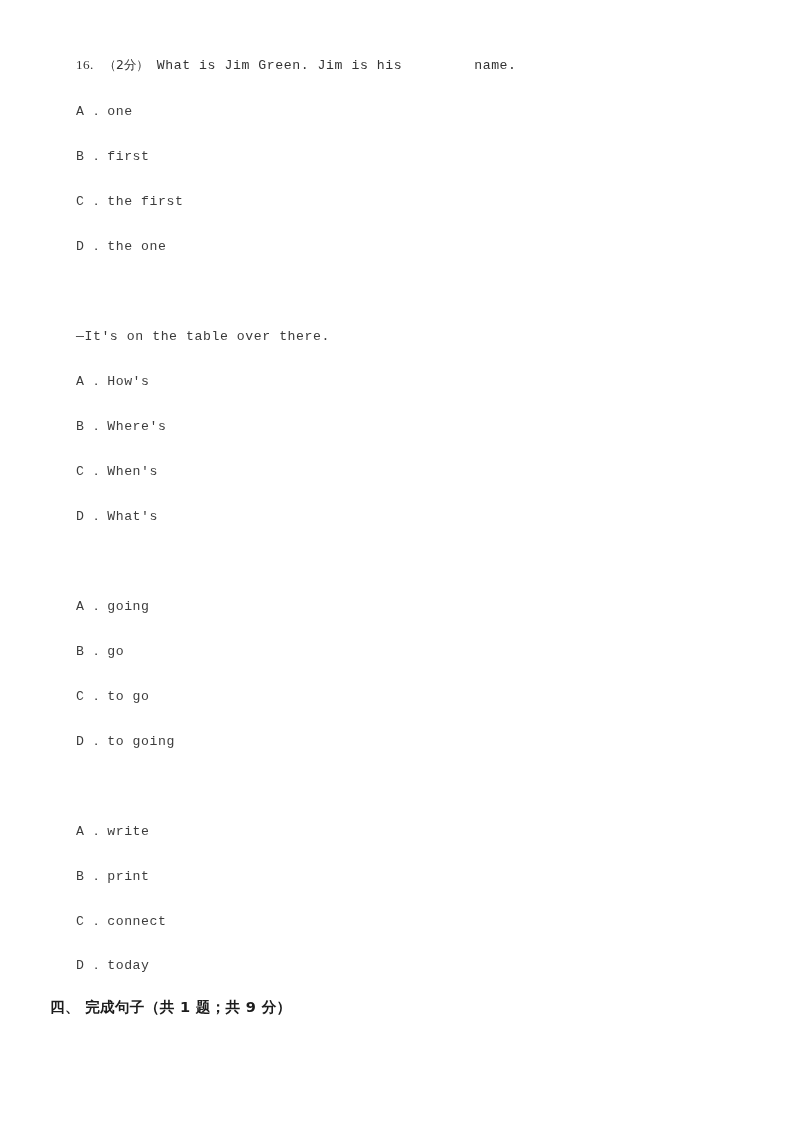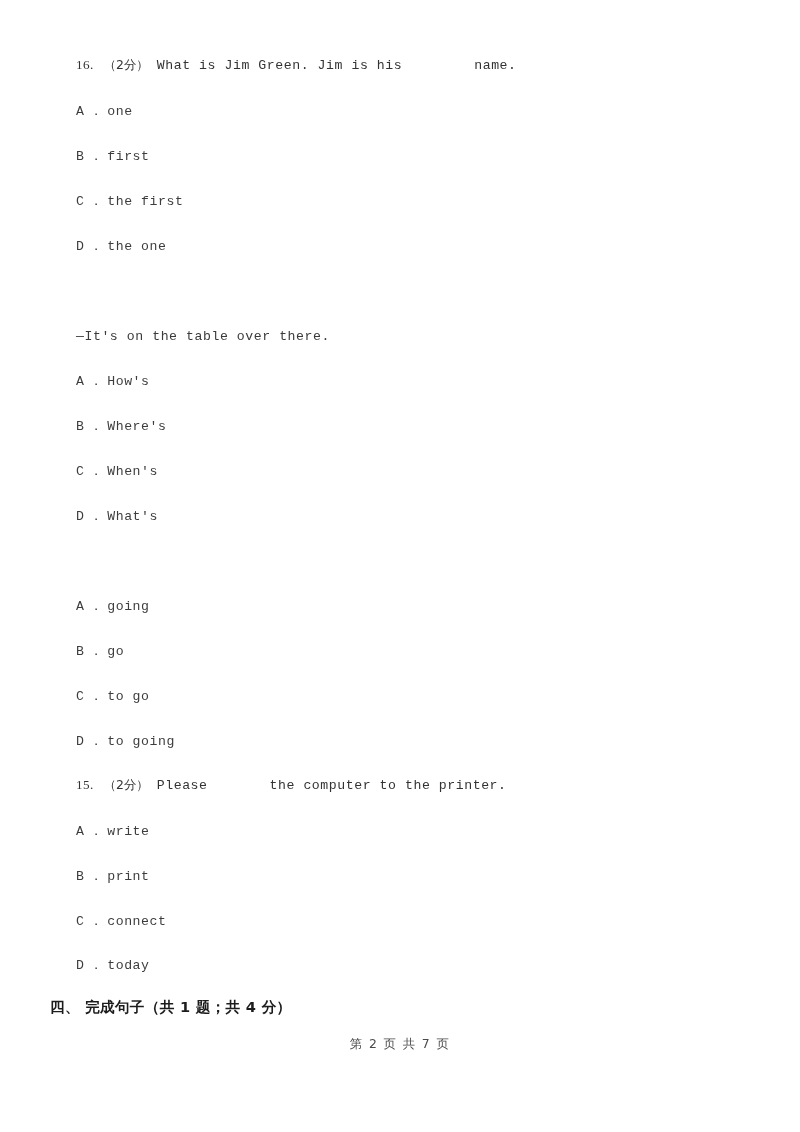--- a/index.html
+++ b/index.html
@@ -102,27 +102,25 @@
 
 
   <div class="optline" style="top:599px;"><span>A</span><span class="blank" style="width:5px;"></span><span>．</span><span class="blank" style="width:4px;"></span><span>going</span></div>
 
   <div class="optline" style="top:644px;"><span>B</span><span class="blank" style="width:5px;"></span><span>．</span><span class="blank" style="width:4px;"></span><span>go</span></div>
 
   <div class="optline" style="top:689px;"><span>C</span><span class="blank" style="width:5px;"></span><span>．</span><span class="blank" style="width:4px;"></span><span>to go</span></div>
 
   <div class="optline" style="top:734px;"><span>D</span><span class="blank" style="width:5px;"></span><span>．</span><span class="blank" style="width:4px;"></span><span>to going</span></div>
 
-  <div class="qline" style="top:777px;"><span class="qnum">15.</span><span class="blank" style="width:10px;"></span><span class="score cn">（2分）</span><span class="blank" style="width:8px;"></span><span>Please</span><span class="blank" style="width:62px;"></span><span>the computer to the printer.</span></div>
 
   <div class="optline" style="top:824px;"><span>A</span><span class="blank" style="width:5px;"></span><span>．</span><span class="blank" style="width:4px;"></span><span>write</span></div>
 
   <div class="optline" style="top:869px;text-align:right;"><span>B</span><span class="blank" style="width:5px;"></span><span>．</span><span class="blank" style="width:4px;"></span><span>print</span></div>
 
   <div class="optline" style="top:914px;"><span>C</span><span class="blank" style="width:5px;"></span><span>．</span><span class="blank" style="width:4px;"></span><span>connect</span></div>
 
   <div class="optline" style="top:958px;"><span>D</span><span class="blank" style="width:5px;"></span><span>．</span><span class="blank" style="width:4px;"></span><span>today</span></div>
 
-  <div class="section-heading" style="top:998px;">四、 完成句子（共 1 题；共 4 分）</div>
+  <div class="section-heading" style="top:998px;">四、 完成句子（共 1 题；共 9 分）</div>
 
-  <div class="footer" style="top:1036px;">第 2 页 共 7 页</div>
 
 </div>
 
 </body></html>

